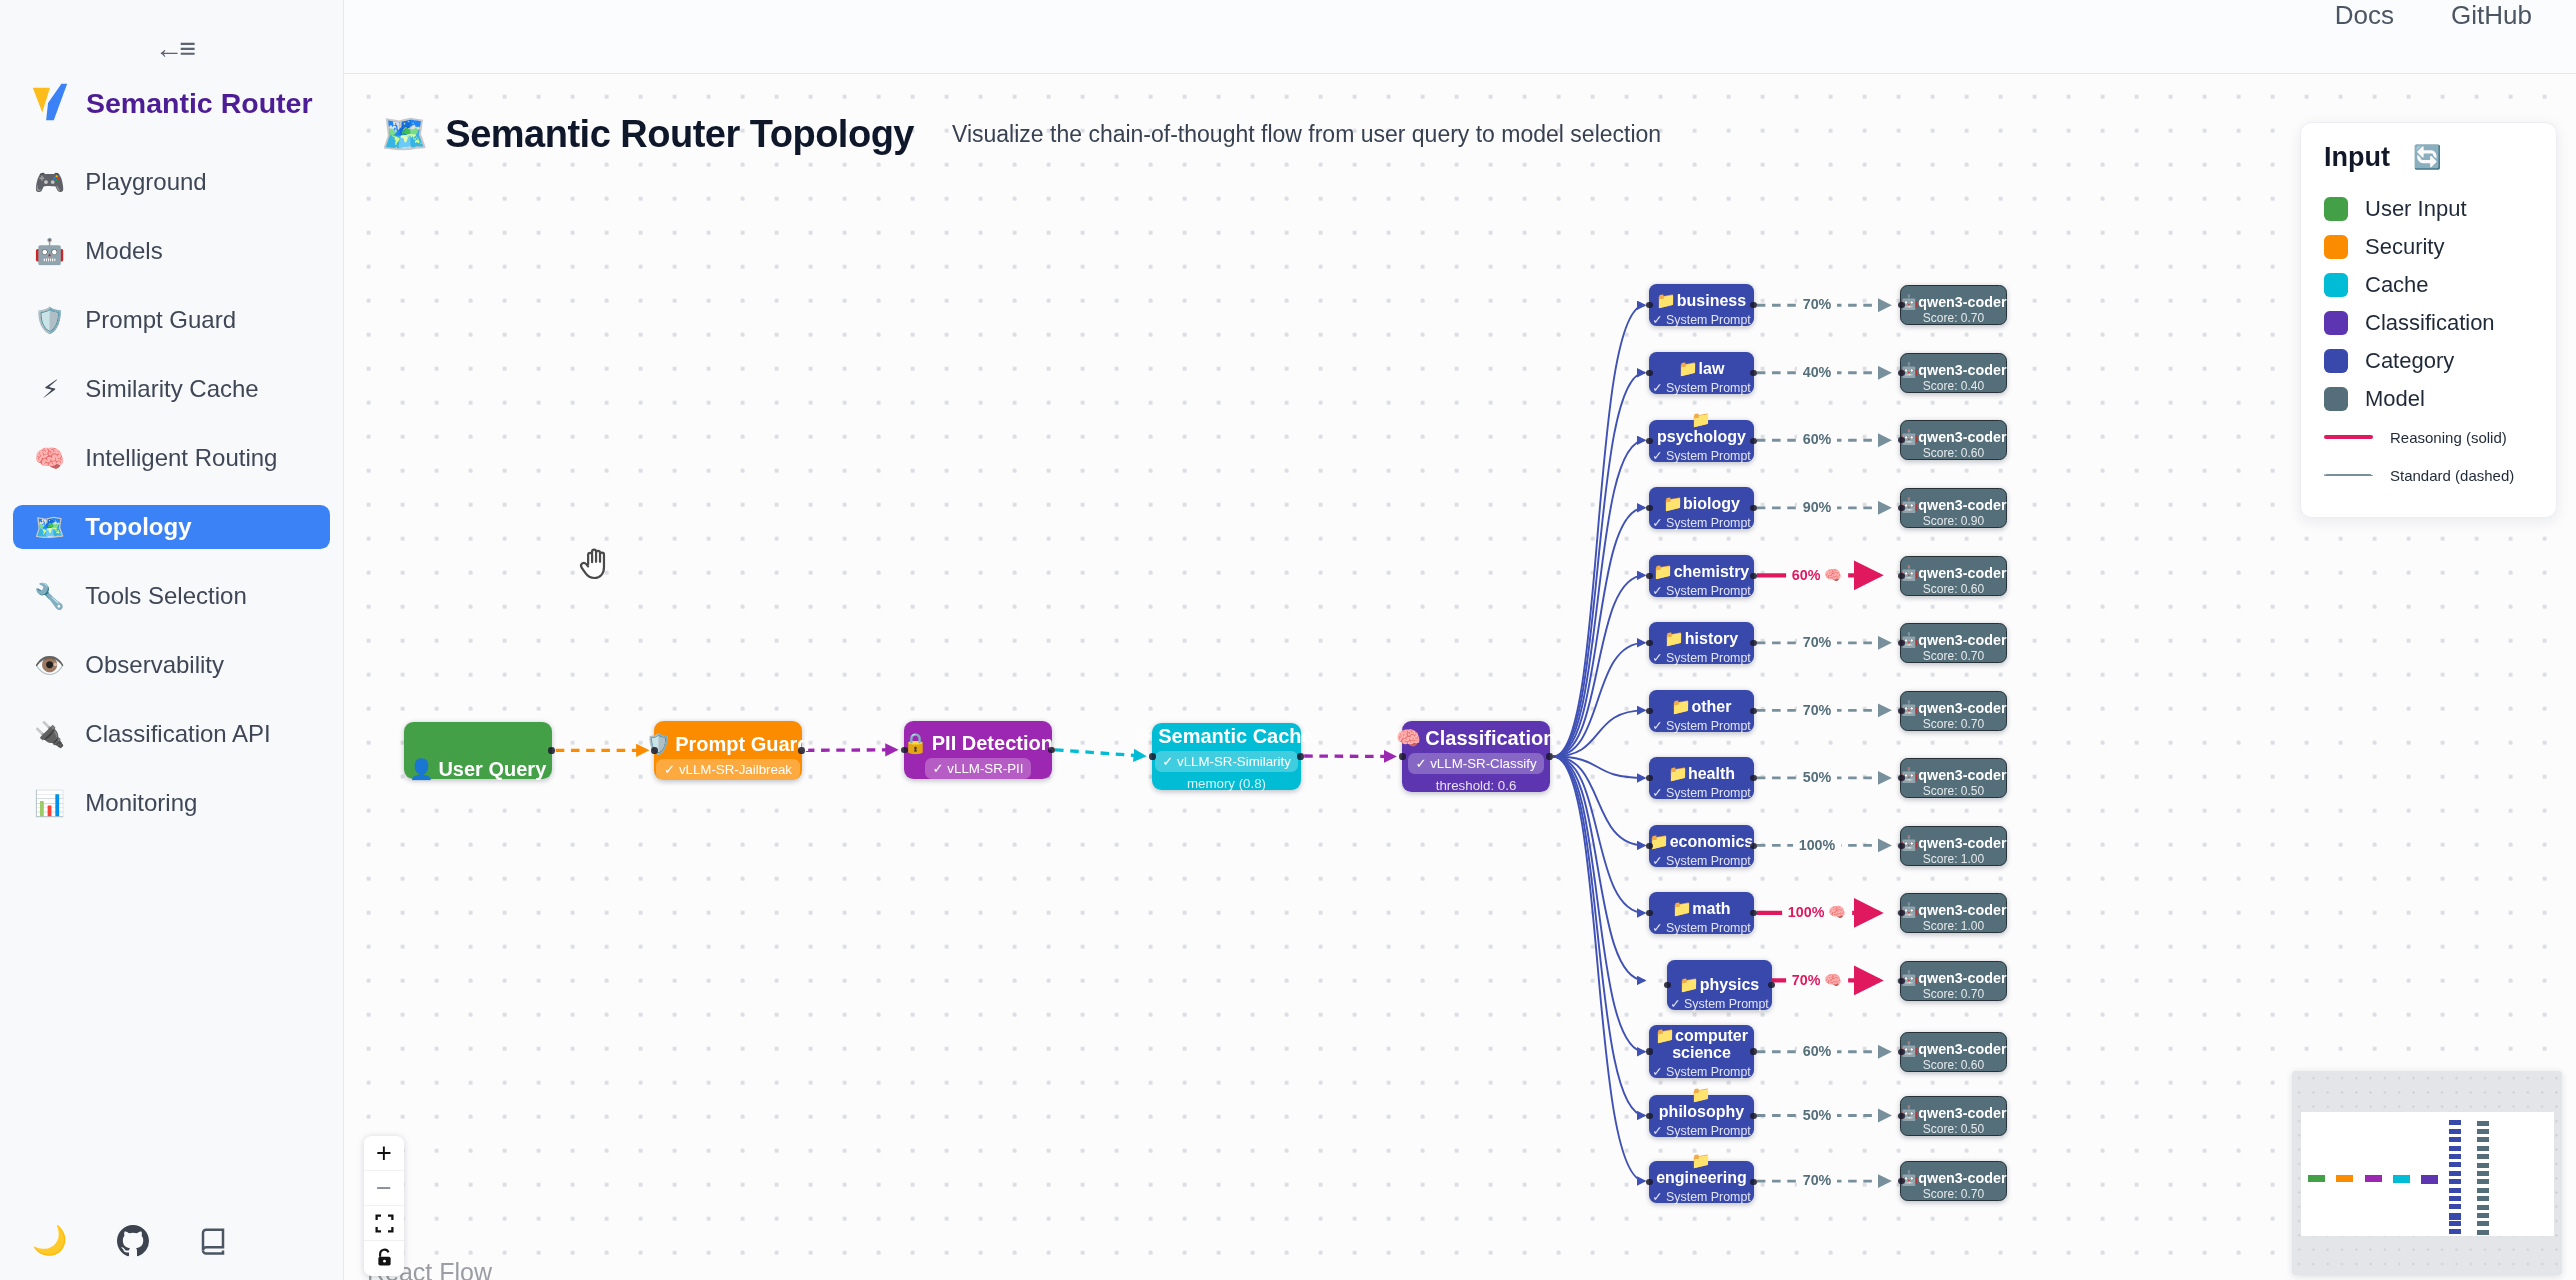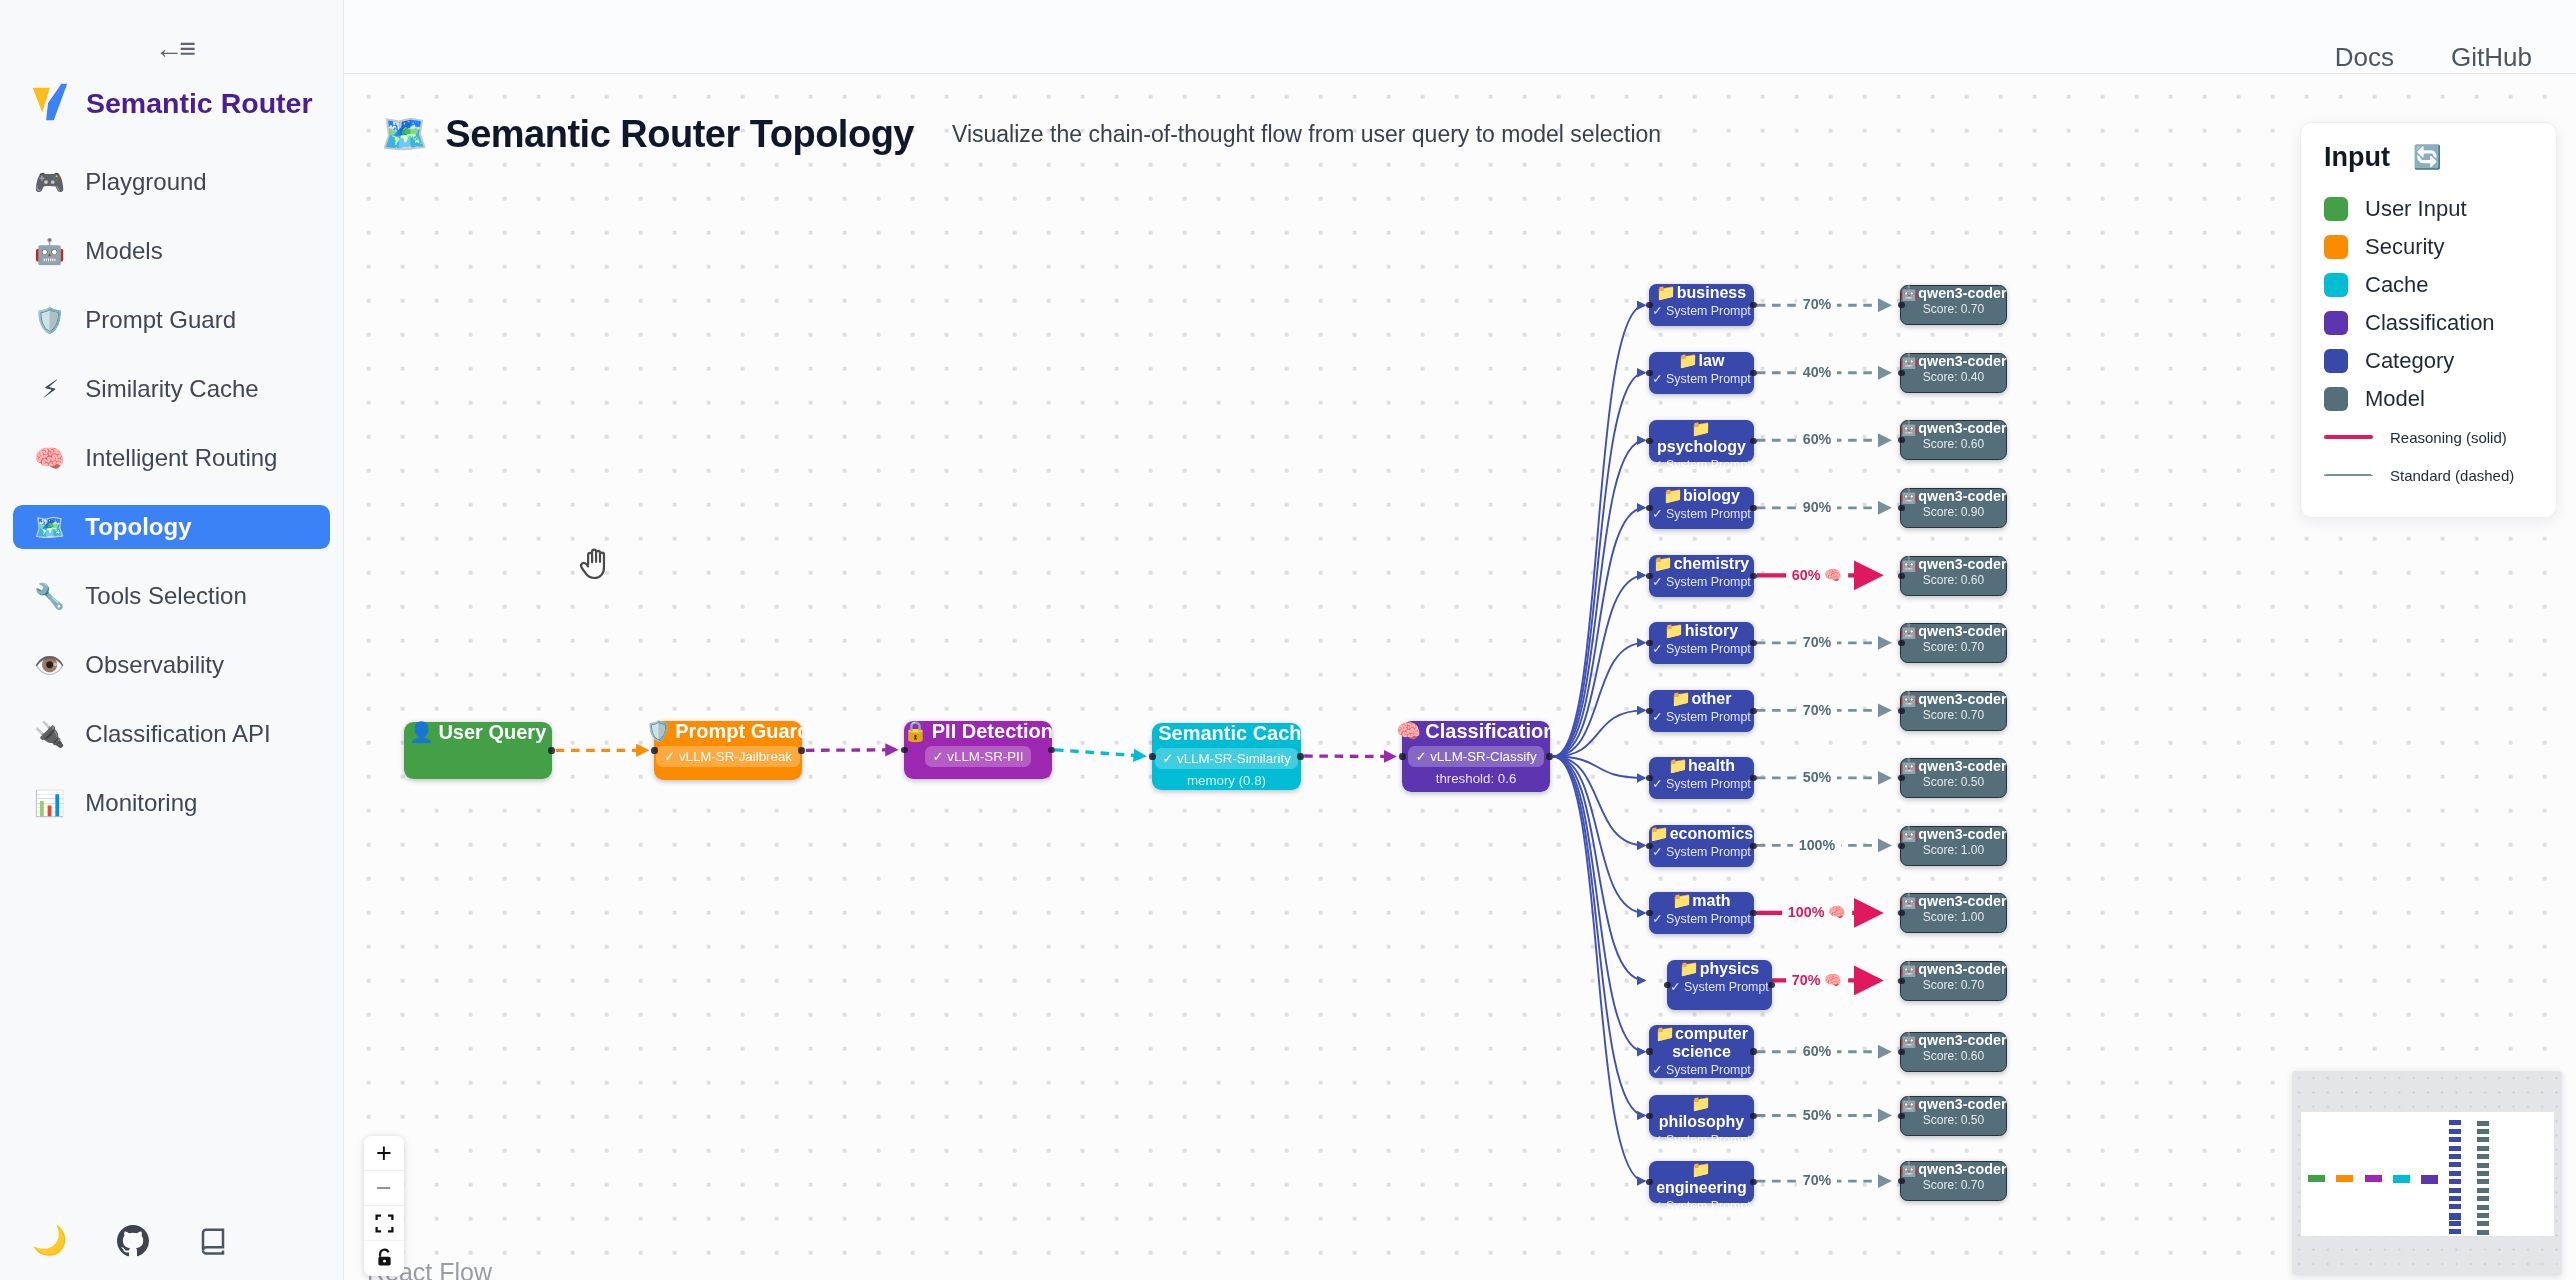--- a/index.html
+++ b/index.html
@@ -12,35 +12,35 @@
   .brand { position:absolute; top:80px; left:27px; display:flex; align-items:center; gap:15px; }
   .brand-name { font-size:28.5px; font-weight:bold; color:#4c1d95; }
   .nav { position:absolute; top:160px; left:13.3px; right:13.3px; display:flex; flex-direction:column; gap:25px; }
   .nav-item { display:flex; align-items:center; gap:19px; height:44px; padding:0 21px; border-radius:9.5px; color:#3f4756; font-size:24px; cursor:pointer; }
   .nav-item .ico { font-size:25px; width:32px; text-align:center; }
   .nav-item.active { background:#3b82f6; color:#ffffff; font-weight:bold; }
   .side-footer { position:absolute; bottom:23px; left:32px; display:flex; align-items:center; gap:49px; color:#3d4450; }
   .side-footer .fico { font-size:28.5px; cursor:pointer; display:flex; align-items:center; }
 
   
-  .topbar { position:absolute; left:344px; top:0; right:0; height:74px; background:#fbfcfd; border-bottom:1px solid #e6e8ec; display:flex; align-items:flex-end; justify-content:flex-end; gap:57px; padding-right:44px; z-index:25; }
+  .topbar { position:absolute; left:344px; top:0; right:0; height:74px; background:#fbfcfd; border-bottom:1px solid #e6e8ec; display:flex; align-items:flex-start; justify-content:flex-end; gap:57px; padding-right:44px; z-index:25; }
   .top-link { font-size:26px; color:#4b5563; cursor:pointer; }
 
   
   .canvas { position:absolute; left:344px; top:74px; right:0; bottom:0; background:#fcfcfd;
     background-image:radial-gradient(circle,#dcdee3 2.1px,transparent 2.2px); background-size:34px 34px; background-position:7.6px 5.7px; }
   .page-head { position:absolute; left:381px; top:112px; display:flex; align-items:center; gap:17px; z-index:5; }
   .page-emoji { font-size:38px; }
   .page-title { font-size:38px; font-weight:bold; color:#0f172a; letter-spacing:-0.5px; }
   .page-sub { font-size:23px; color:#374151; margin-left:21px; }
 
   svg.edges { position:absolute; left:0; top:0; width:2576px; height:1280px; z-index:1; pointer-events:none; }
 
   
-  .node { position:absolute; z-index:4; color:#fff; border-radius:9.5px; display:flex; flex-direction:column; align-items:center; justify-content:flex-start; gap:4.8px; box-shadow:0 1.9px 5.7px rgba(15,23,42,.25); cursor:grab; }
+  .node { position:absolute; z-index:4; color:#fff; border-radius:9.5px; display:flex; flex-direction:column; align-items:center; justify-content:flex-end; gap:4.8px; box-shadow:0 1.9px 5.7px rgba(15,23,42,.25); cursor:grab; }
   .node .ttl { font-weight:bold; display:flex; align-items:center; gap:3.8px; line-height:1; white-space:nowrap; }
   .node.main .ttl { font-size:20px; }
   .node .badge { background:rgba(255,255,255,.25); border-radius:6.7px; font-size:13.3px; padding:2.9px 7.6px; line-height:1.15; white-space:nowrap; }
   .node .sub { font-size:13.3px; color:rgba(255,255,255,.85); line-height:1; }
   .node.cat { border-radius:7.6px; gap:3.8px; }
   .node.cat .ttl { font-size:16px; line-height:1.1; white-space:normal; text-align:center; }
   .node.cat .sub { font-size:12.4px; }
   .node.model { border-radius:7.6px; gap:2.9px; }
   .node.model .ttl { font-size:14.3px; }
   .node.model .sub { font-size:12px; }

